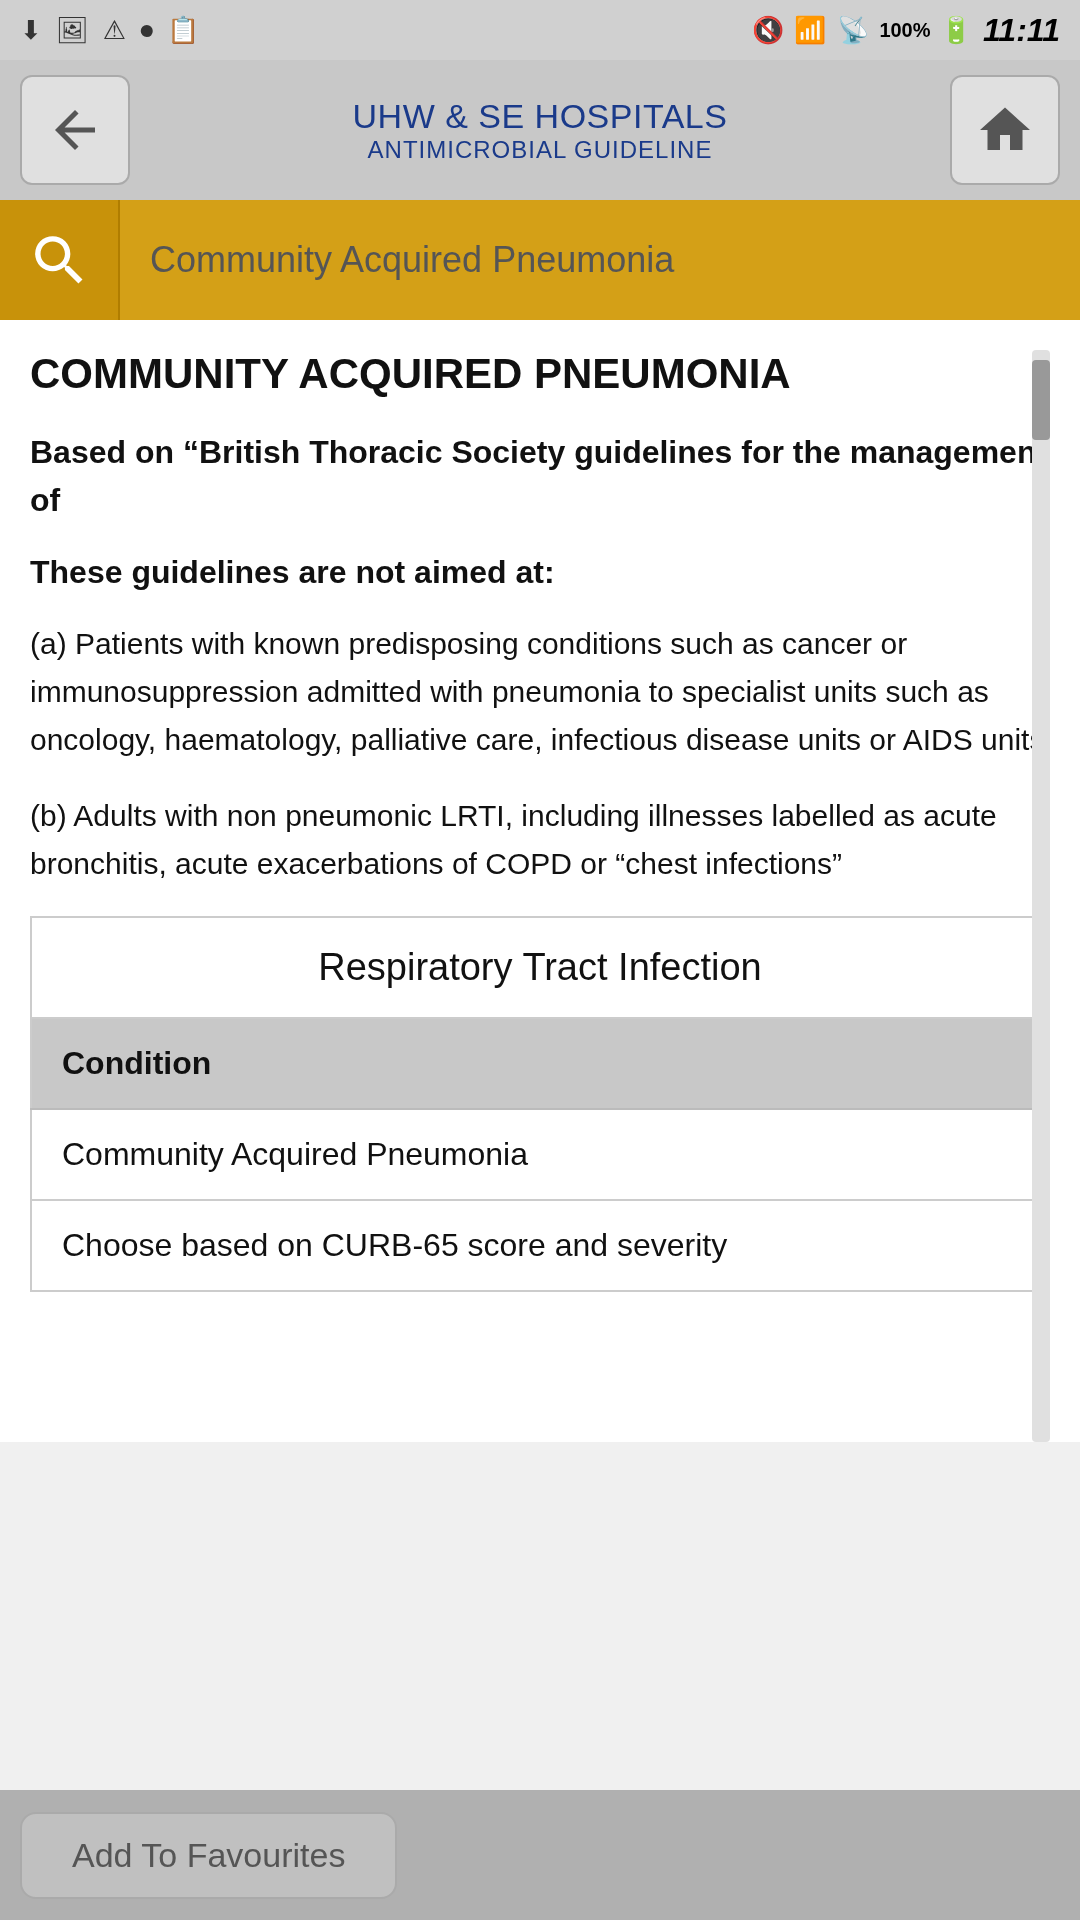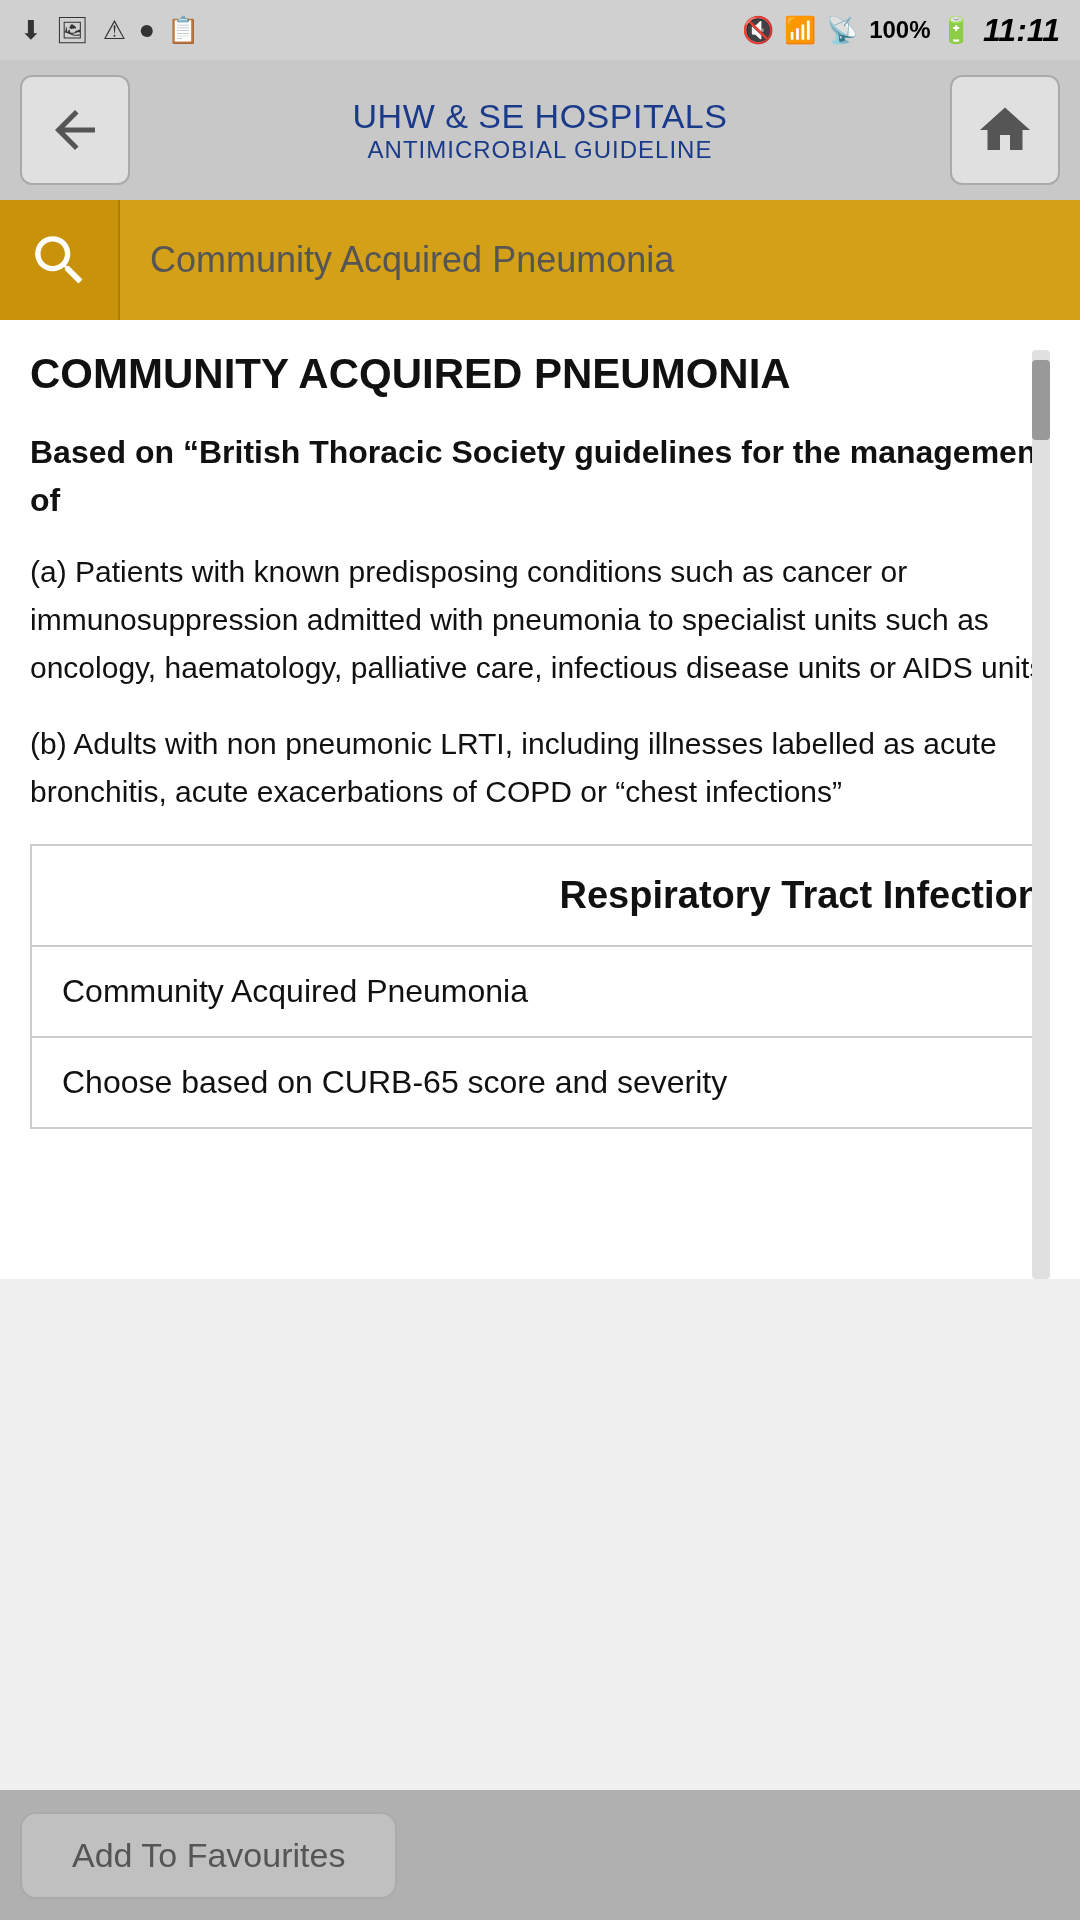--- a/index.html
+++ b/index.html
@@ -174,22 +174,22 @@
       border-collapse: collapse;
       margin-top: 20px;
       border: 2px solid #ccc;
     }
     .table-header-row {
       background: white;
       border-bottom: 2px solid #ccc;
     }
     .table-header-cell {
       font-size: 38px;
-      font-weight: bold;
-      text-align: right;
+      font-weight: normal;
+      text-align: center;
       padding: 28px 7px;
       color: #111;
     }
     .table-row-gray {
       background: #c8c8c8;
       border-bottom: 2px solid #bbb;
     }
     .table-row-white {
       background: white;
       border-bottom: 2px solid #ccc;
@@ -236,21 +236,21 @@
     <span class="status-icon">⬇</span>
     <span class="status-icon">🖼</span>
     <span class="status-icon">⚠</span>
     <span class="status-icon">⏺</span>
     <span class="status-icon">📋</span>
   </div>
   <div class="status-bar-right">
     <span class="status-icon">🔇</span>
     <span class="status-icon">📶</span>
     <span class="status-icon">📡</span>
-    <span style="font-size:24px;">100%</span>
+    <span style="font-size:20px;">100%</span>
     <span class="status-icon">🔋</span>
     <span style="font-size:32px;font-weight:bold;font-style:italic;">11:11</span>
   </div>
 </div>
 
 <div class="nav-bar">
   <div class="nav-button">
     <svg viewBox="0 0 24 24">
       <path d="M20 11H7.83l5.59-5.59L12 4l-8 8 8 8 1.41-1.41L7.83 13H20v-2z"></path>
     </svg>
@@ -276,31 +276,35 @@
 </div>
 
 <div class="content-area">
   <div class="content-wrapper">
     <div class="content-main">
 
       <h1 class="page-title">COMMUNITY ACQUIRED PNEUMONIA</h1>
 
       <p class="intro-text">Based on “British Thoracic Society guidelines for the management of</p>
 
+      <p class="intro-text">These guidelines are not aimed at:</p>
 
       <p class="body-text">(a) Patients with known predisposing conditions such as cancer or immunosuppression admitted with pneumonia to specialist units such as oncology, haematology, palliative care, infectious disease units or AIDS units</p>
       <p class="body-text">(b) Adults with non pneumonic LRTI, including illnesses labelled as acute bronchitis, acute exacerbations of COPD or “chest infections”</p>
 
       <table class="guideline-table">
         <thead>
           <tr class="table-header-row">
             <th class="table-header-cell">Respiratory Tract Infection</th>
           </tr>
         </thead>
         <tbody>
+          <tr class="table-row-gray">
+            <td class="table-cell-bold">Condition</td>
+          </tr>
           <tr class="table-row-white">
             <td class="table-cell">Community Acquired Pneumonia</td>
           </tr>
           <tr class="table-row-white">
             <td class="table-cell">Choose based on CURB-65 score and severity</td>
           </tr>
         </tbody>
       </table>
 
       <div style="height: 150px;"></div>

